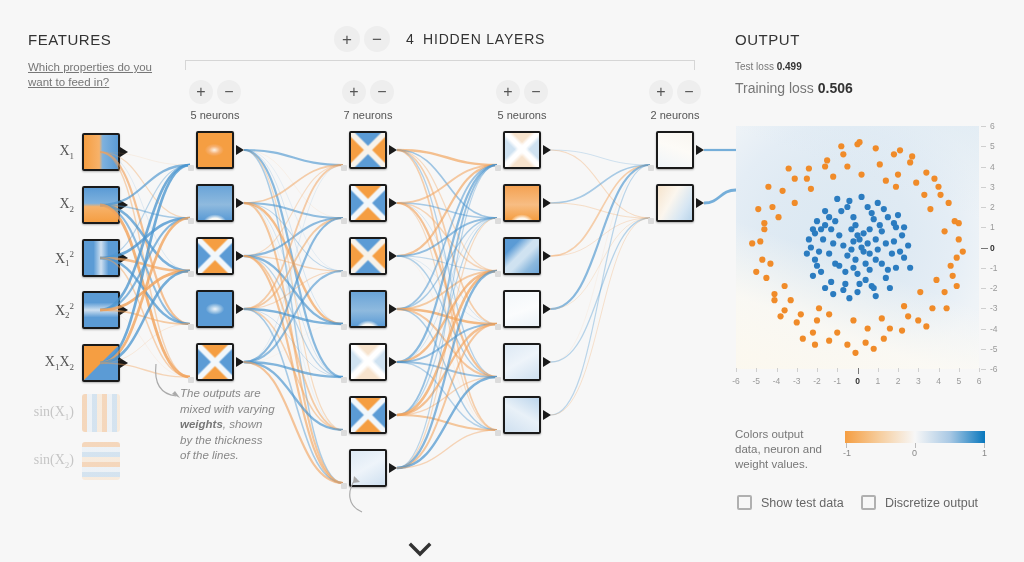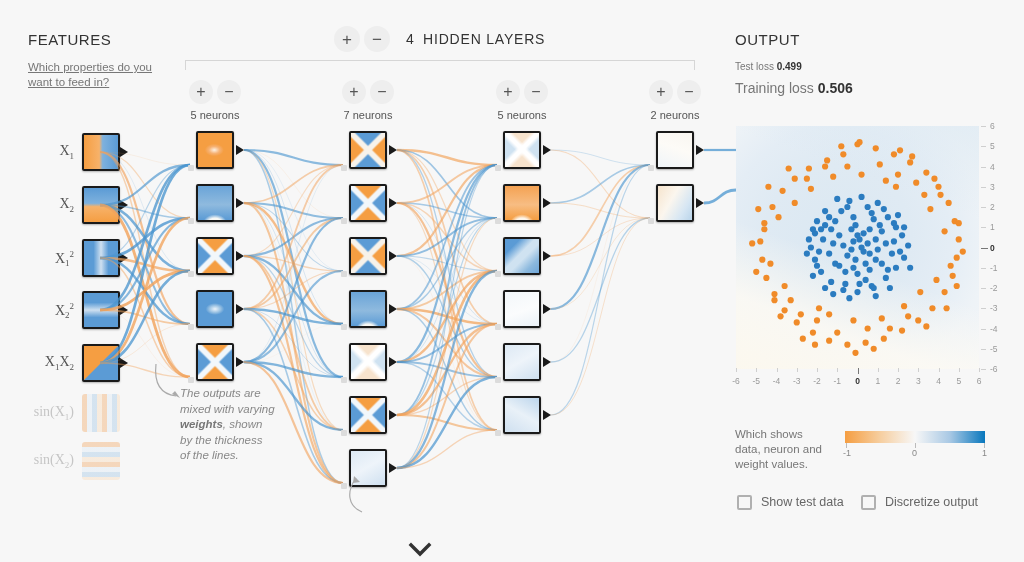--- a/index.html
+++ b/index.html
@@ -167,21 +167,21 @@
   
   #legend-text { position:absolute; left:735px; top:427px; width:95px; font-size:11.5px; color:#777; line-height:15px; }
   #legend-bar {
     position:absolute; left:845px; top:431px; width:140px; height:12px;
     background:linear-gradient(90deg,#f59e42 0%, #f6ce9f 25%, #f7f7f7 50%, #a8c8e4 75%, #0877bd 100%);
   }
   .legend-tickmark { position:absolute; width:1px; height:5px; background:#bbb; top:443px; }
   .legend-tick { position:absolute; top:448px; font-size:9px; color:#888; }
 
   
-  .cbrow { position:absolute; display:flex; align-items:flex-start; }
+  .cbrow { position:absolute; display:flex; align-items:center; }
   .cbox {
     width:15px; height:15px; border:2px solid #b0b0b0; border-radius:2px;
     background:#f7f7f7; cursor:pointer;
   }
   .cblabel { margin-left:9px; font-size:12.5px; color:#666; }
 
   #chev { position:absolute; left:406px; top:540px; width:28px; height:20px; }
 </style>
 </head>
 <body>
@@ -693,21 +693,21 @@
       <div class="tick" style="left: 9px; top: 177.3px;">-3</div>
       <div class="tickmark" style="left: 0px; top: 202.5px; width: 5px; height: 1px;"></div>
       <div class="tick" style="left: 9px; top: 197.5px;">-4</div>
       <div class="tickmark" style="left: 0px; top: 222.8px; width: 5px; height: 1px;"></div>
       <div class="tick" style="left: 9px; top: 217.8px;">-5</div>
       <div class="tickmark" style="left: 0px; top: 243px; width: 5px; height: 1px;"></div>
       <div class="tick" style="left: 9px; top: 238px;">-6</div>
     </div>
 
   <div id="legend-text">
-    <span>Which shows</span><br>
+    <span>Colors output</span><br>
     <span>data, neuron and</span><br>
     <span>weight values.</span>
   </div>
   <div id="legend-bar"></div>
   <div class="legend-tickmark" style="left:846px;"></div>
   <div class="legend-tickmark" style="left:915px;"></div>
   <div class="legend-tickmark" style="left:984px;"></div>
   <div class="legend-tick" style="left:843px;">-1</div>
   <div class="legend-tick" style="left:912px;">0</div>
   <div class="legend-tick" style="left:982px;">1</div>

